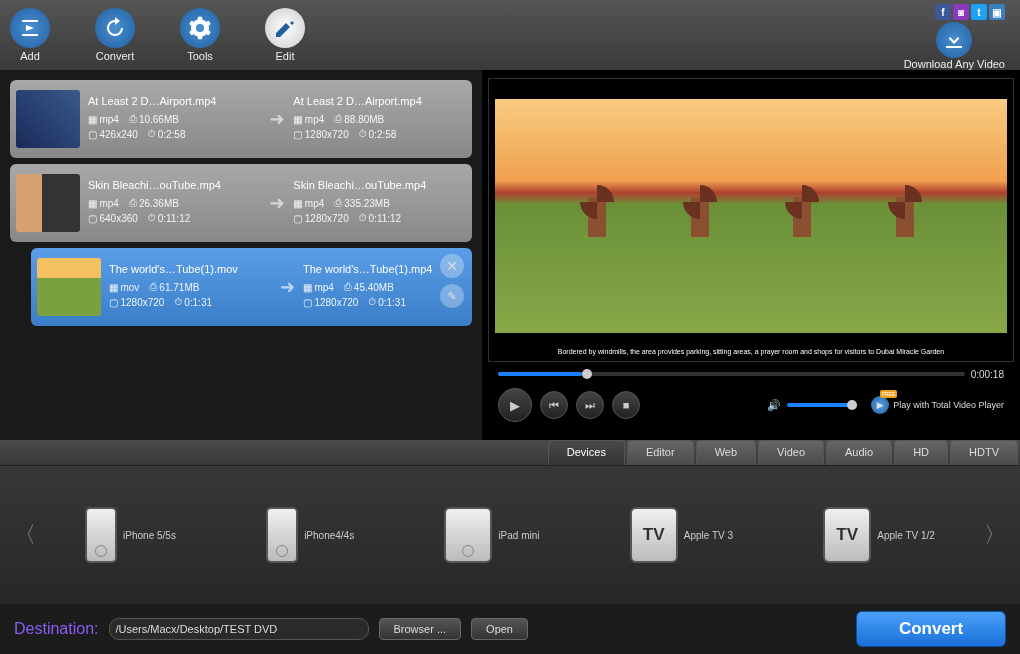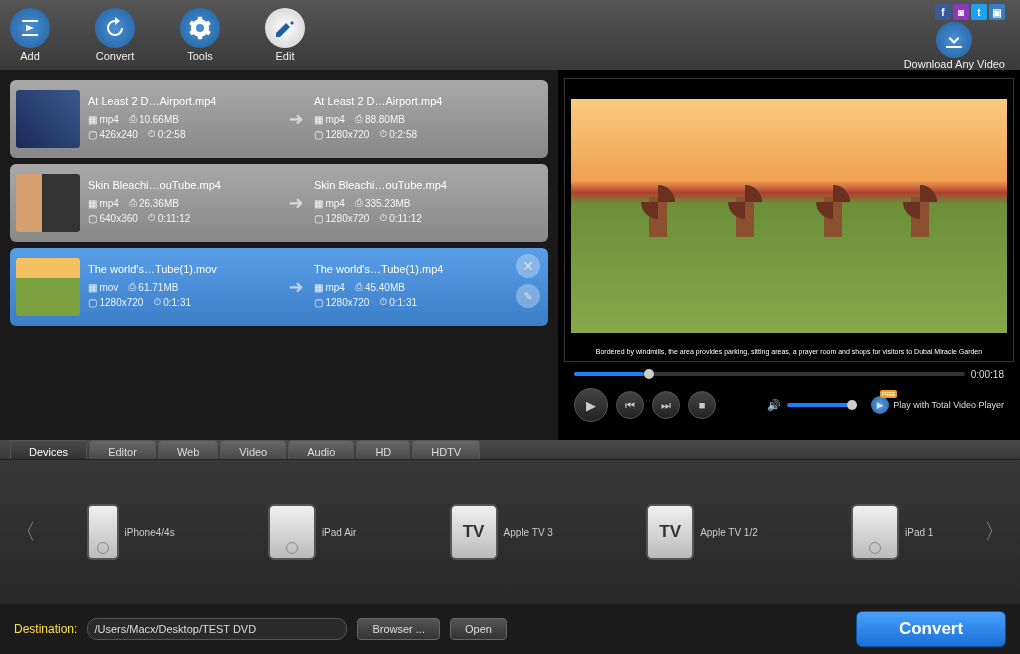--- a/index.html
+++ b/index.html
@@ -7,24 +7,24 @@
 .toolbar { height:70px; background:linear-gradient(#555,#3a3a3a); display:flex; align-items:center; padding:0 10px; position:relative; }
 .toolbar-item { display:flex; flex-direction:column; align-items:center; margin-right:45px; cursor:pointer; }
 .toolbar-icon { width:40px; height:40px; border-radius:50%; background:radial-gradient(#4a90d2,#2060a0); display:flex; align-items:center; justify-content:center; margin-bottom:2px; }
 .toolbar-label { color:#eee; font-size:11px; }
 .toolbar-right { position:absolute; right:15px; top:4px; display:flex; flex-direction:column; align-items:flex-end; }
 .social { display:flex; gap:2px; margin-bottom:2px; }
 .social span { width:16px; height:16px; background:#3b5998; border-radius:2px; display:flex; align-items:center; justify-content:center; color:#fff; font-size:10px; font-weight:bold; }
 .download-item { display:flex; flex-direction:column; align-items:center; cursor:pointer; }
 .download-icon { width:36px; height:36px; border-radius:50%; background:radial-gradient(#4a90d2,#2060a0); display:flex; align-items:center; justify-content:center; }
 .main { display:flex; height:370px; }
-.file-list { width:558px; padding:10px; background:#1a1a1a; overflow:hidden; }
+.file-list { width:482px; padding:10px; background:#1a1a1a; overflow:hidden; }
 .file-item { display:flex; align-items:center; border-radius:6px; padding:6px; margin-bottom:6px; height:78px; position:relative; }
 .file-item.gray { background:linear-gradient(#a8a8a8,#888); }
-.file-item.blue { background:linear-gradient(#5a9ee8,#3a7ec8); }
+.file-item.blue { background:linear-gradient(#5a9ee8,#3a7ec8);margin-left:21px; }
 .thumb { width:64px; height:58px; background:#444; border-radius:3px; margin-right:8px; flex-shrink:0; }
 .thumb.t1 { background:linear-gradient(45deg,#1a2a5a,#3a5a8a); }
 .thumb.t2 { background:linear-gradient(90deg,#d7a070 40%,#333 40%); }
 .thumb.t3 { background:linear-gradient(#f5c060 35%,#7aa040 35%); }
 .file-col { width:190px; }
 .file-name { color:#fff; font-size:11px; margin-bottom:6px; white-space:nowrap; overflow:hidden; }
 .file-meta { display:flex; gap:10px; color:rgba(255,255,255,0.9); font-size:10px; margin-bottom:3px; }
 .file-meta span { display:flex; align-items:center; gap:2px; }
 .arrow { width:36px; text-align:center; color:rgba(255,255,255,0.6); font-size:18px; }
 .item-btn { position:absolute; right:8px; width:24px; height:24px; border-radius:12px; background:rgba(255,255,255,0.3); display:flex; align-items:center; justify-content:center; cursor:pointer; }
@@ -46,36 +46,36 @@
 .controls { display:flex; align-items:center; gap:8px; }
 .ctrl-btn { width:28px; height:28px; border-radius:50%; background:linear-gradient(#444,#222); border:1px solid #555; display:flex; align-items:center; justify-content:center; color:#ccc; cursor:pointer; font-size:11px; }
 .ctrl-btn.play { width:34px; height:34px; font-size:13px; }
 .vol-area { margin-left:auto; display:flex; align-items:center; gap:6px; }
 .vol-track { width:70px; height:4px; background:#1a80ff; border-radius:2px; position:relative; }
 .vol-thumb { position:absolute; right:0; top:-3px; width:10px; height:10px; background:#ccc; border-radius:50%; }
 .play-with { display:flex; align-items:center; gap:4px; font-size:9px; color:#ddd; margin-left:8px; cursor:pointer; }
 .play-with-icon { width:18px; height:18px; border-radius:50%; background:radial-gradient(#5a9ee8,#2060a0); display:flex; align-items:center; justify-content:center; position:relative; }
 .play-with-icon::after { content:'FREE'; position:absolute; top:-6px; right:-8px; background:#f0a020; color:#fff; font-size:5px; padding:1px 2px; border-radius:2px; }
 .bottom { height:214px; background:linear-gradient(#3a3a3a,#222); display:flex; flex-direction:column; }
-.tabs { display:flex; padding-left:10px; height:20px; background:linear-gradient(#4a4a4a,#383838); border-bottom:1px solid #222; }
+.tabs { display:flex; padding-left:10px; height:26px; background:linear-gradient(#4a4a4a,#383838); border-bottom:1px solid #222;justify-content:flex-end; }
 .tab { padding:5px 18px; background:linear-gradient(#666,#4a4a4a); color:#ddd; font-size:11px; border-radius:4px 4px 0 0; margin-right:2px; cursor:pointer; border:1px solid #555; border-bottom:none; }
 .tab.active { background:linear-gradient(#4a4a4a,#333); color:#fff; }
 .devices { flex:1; display:flex; align-items:center; padding:0 10px; }
 .nav-arrow { width:30px; height:60px; display:flex; align-items:center; justify-content:center; color:#888; font-size:22px; cursor:pointer; }
 .device-strip { flex:1; display:flex; justify-content:space-around; align-items:center; }
 .device { display:flex; flex-direction:row; align-items:center; gap:6px; cursor:pointer; padding:6px; border-radius:6px; }
 .device.selected { background:rgba(255,255,255,0.12); border:1px solid #888; }
 .device-icon { width:48px; height:56px; background:linear-gradient(#f0f0f0,#bbb); border-radius:6px; border:2px solid #555; position:relative; }
 .device-icon.phone { width:32px; height:56px; border-radius:5px; }
 .device-icon.tv { display:flex; align-items:center; justify-content:center; color:#333; font-size:17px; font-weight:bold; }
 .device-icon::after { content:''; position:absolute; bottom:4px; left:50%; transform:translateX(-50%); width:10px; height:10px; border:1px solid #888; border-radius:50%; }
 .device-icon.tv::after { display:none; }
 .device-label { font-size:10px; color:#ccc; }
 .dest { height:50px; display:flex; align-items:center; padding:0 14px; gap:10px; background:#1c1c1c; }
-.dest-label { color:#fde047; font-size:12px; }
+.dest-label { color:#8b5cf6; font-size:16px; }
 .dest-input { width:260px; height:22px; background:#2a2a2a; border:1px solid #555; border-radius:10px; padding:0 6px; color:#ddd; font-size:11px; }
 .small-btn { height:22px; padding:0 14px; background:linear-gradient(#555,#333); border:1px solid #666; border-radius:4px; color:#ddd; font-size:11px; cursor:pointer; }
 .convert-btn { margin-left:auto; width:150px; height:36px; background:linear-gradient(#4aa0f8,#1a70d8); border:1px solid #0a50a0; border-radius:6px; color:#fff; font-size:17px; font-weight:bold; cursor:pointer; }
 svg { width:24px; height:24px; fill:#fff; }
 </style>
 </head>
 <body>
 
 <div class="toolbar">
   <div class="toolbar-item">
@@ -260,37 +260,37 @@
     <div class="tab">Video</div>
     <div class="tab">Audio</div>
     <div class="tab">HD</div>
     <div class="tab">HDTV</div>
   </div>
   <div class="devices">
     <div class="nav-arrow">〈</div>
     <div class="device-strip">
       <div class="device">
           <div class="device-icon phone"></div>
+          <span class="device-label">iPhone 5/5s</span>
+        </div>
+      <div class="device">
+          <div class="device-icon phone"></div>
           <span class="device-label">iPhone4/4s</span>
         </div>
       <div class="device">
           <div class="device-icon"></div>
-          <span class="device-label">iPad Air</span>
+          <span class="device-label">iPad mini</span>
         </div>
       <div class="device">
           <div class="device-icon tv">TV</div>
           <span class="device-label">Apple TV 3</span>
         </div>
       <div class="device">
           <div class="device-icon tv">TV</div>
           <span class="device-label">Apple TV 1/2</span>
-        </div>
-      <div class="device">
-          <div class="device-icon"></div>
-          <span class="device-label">iPad 1</span>
         </div>
     </div>
     <div class="nav-arrow">〉</div>
   </div>
   <div class="dest">
     <span class="dest-label">Destination:</span>
     <input class="dest-input" value="/Users/Macx/Desktop/TEST DVD" style="">
     <button class="small-btn">Browser ...</button>
     <button class="small-btn">Open</button>
     <button class="convert-btn">Convert</button>

